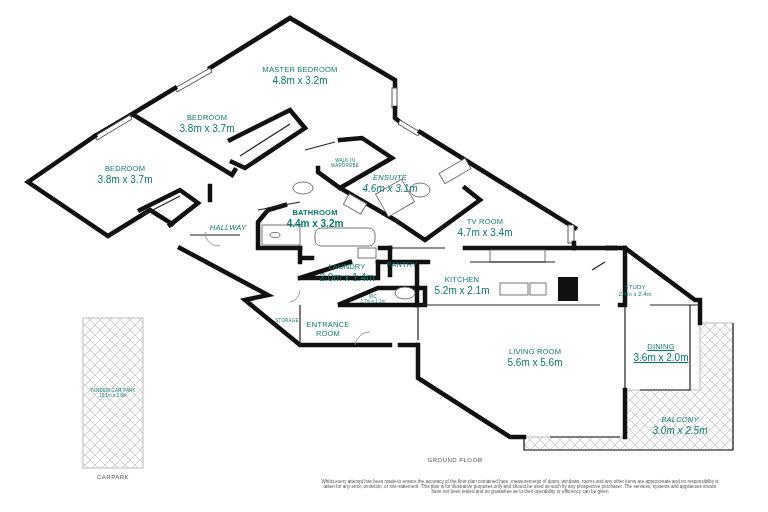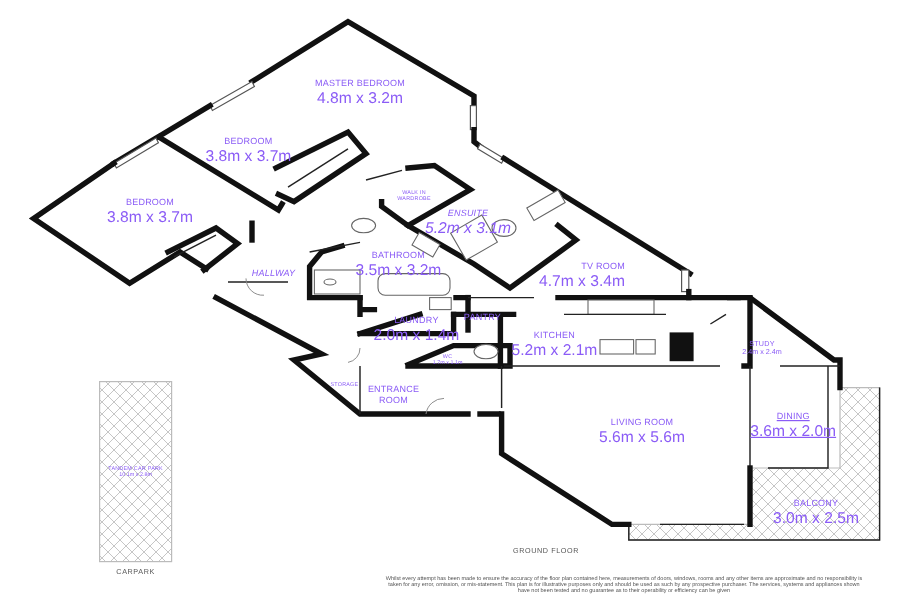--- a/index.html
+++ b/index.html
@@ -3,23 +3,23 @@
 <meta charset="utf-8">
 <style>
   html, body { margin:0; padding:0; background:#ffffff; }
   body { width:768px; height:512px; position:relative; overflow:hidden; font-family:"Liberation Sans", sans-serif; }
   #plan { position:absolute; left:0; top:0; width:768px; height:512px; }
   .wall { stroke:#111; stroke-width:4.5; fill:none; stroke-linecap:square; stroke-linejoin:miter; }
   .thin { stroke:#222; stroke-width:1.2; fill:none; }
   .win { stroke:#555; stroke-width:1; fill:#fff; }
   .fixture { stroke:#666; stroke-width:0.9; fill:#fff; }
   .door { stroke:#888; stroke-width:0.8; fill:none; }
-  .lbl { position:absolute; text-align:center; color:#8b5cf6; font-family:"Liberation Sans", sans-serif; line-height:1.15; white-space:nowrap; transform:translateX(-50%); }
+  .lbl { position:absolute; text-align:center; color:#0f766e; font-family:"Liberation Sans", sans-serif; line-height:1.15; white-space:nowrap; transform:translateX(-50%); }
   .lbl .nm { font-size:7.5px; letter-spacing:0.2px; display:block; }
-  .lbl .dm { font-size:13px; display:block; }
+  .lbl .dm { font-size:10px; display:block; }
   .lbl.small .nm, .lbl.small .dm { font-size:4.5px; }
   .caption { position:absolute; font-size:6px; color:#555; letter-spacing:0.5px; transform:translateX(-50%); white-space:nowrap; }
   .disclaimer { position:absolute; left:320px; top:479px; width:400px; font-size:4.6px; line-height:5.2px; color:#555; text-align:center; }
 </style>
 </head>
 <body>
 
 <svg id="plan" viewBox="0 0 768 512" xmlns="http://www.w3.org/2000/svg">
   <defs>
     <pattern id="hatch" width="10" height="10" patternUnits="userSpaceOnUse">
@@ -116,30 +116,30 @@
 </div>
 <div class="lbl" style="left:125px;top:165px;">
   <span class="nm">BEDROOM</span>
   <span class="dm">3.8m x 3.7m</span>
 </div>
 <div class="lbl small" style="left:345px;top:158px;width:30px;white-space:normal;">
   <span class="nm">WALK IN WARDROBE</span>
 </div>
 <div class="lbl" style="left:390px;top:174px;font-style:italic;">
   <span class="nm">ENSUITE</span>
-  <span class="dm">5.2m x 3.1m</span>
+  <span class="dm">4.6m x 3.1m</span>
 </div>
-<div class="lbl" style="left:332px;top:209px;">
+<div class="lbl" style="left:315px;top:209px;font-weight:bold;">
   <span class="nm">BATHROOM</span>
-  <span class="dm">3.5m x 3.2m</span>
+  <span class="dm">4.4m x 3.2m</span>
 </div>
 <div class="lbl" style="left:228px;top:224px;font-style:italic;">
   <span class="nm">HALLWAY</span>
 </div>
-<div class="lbl" style="left:485px;top:218px;text-align:right;">
+<div class="lbl" style="left:485px;top:218px;">
   <span class="nm">TV ROOM</span>
   <span class="dm">4.7m x 3.4m</span>
 </div>
 <div class="lbl" style="left:347px;top:263px;">
   <span class="nm">LAUNDRY</span>
   <span class="dm">2.0m x 1.4m</span>
 </div>
 <div class="lbl" style="left:402px;top:261px;">
   <span class="nm">PANTRY</span>
 </div>
@@ -162,21 +162,21 @@
   <span class="dm">5.6m x 5.6m</span>
 </div>
 <div class="lbl small" style="left:635px;top:284px;">
   <span class="nm" style="font-size:6px;">STUDY</span>
   <span class="dm" style="font-size:6px;">2.4m x 2.4m</span>
 </div>
 <div class="lbl" style="left:661px;top:343px;text-decoration:underline;">
   <span class="nm">DINING</span>
   <span class="dm">3.6m x 2.0m</span>
 </div>
-<div class="lbl" style="left:680px;top:416px;">
+<div class="lbl" style="left:680px;top:416px;font-style:italic;">
   <span class="nm">BALCONY</span>
   <span class="dm">3.0m x 2.5m</span>
 </div>
 <div class="lbl small" style="left:113px;top:388px;">
   <span class="nm">TANDEM CAR PARK</span>
   <span class="dm">10.1m x 2.8m</span>
 </div>
 
 <div class="caption" style="left:455px;top:457px;">GROUND FLOOR</div>
 <div class="caption" style="left:113px;top:474px;">CARPARK</div>

